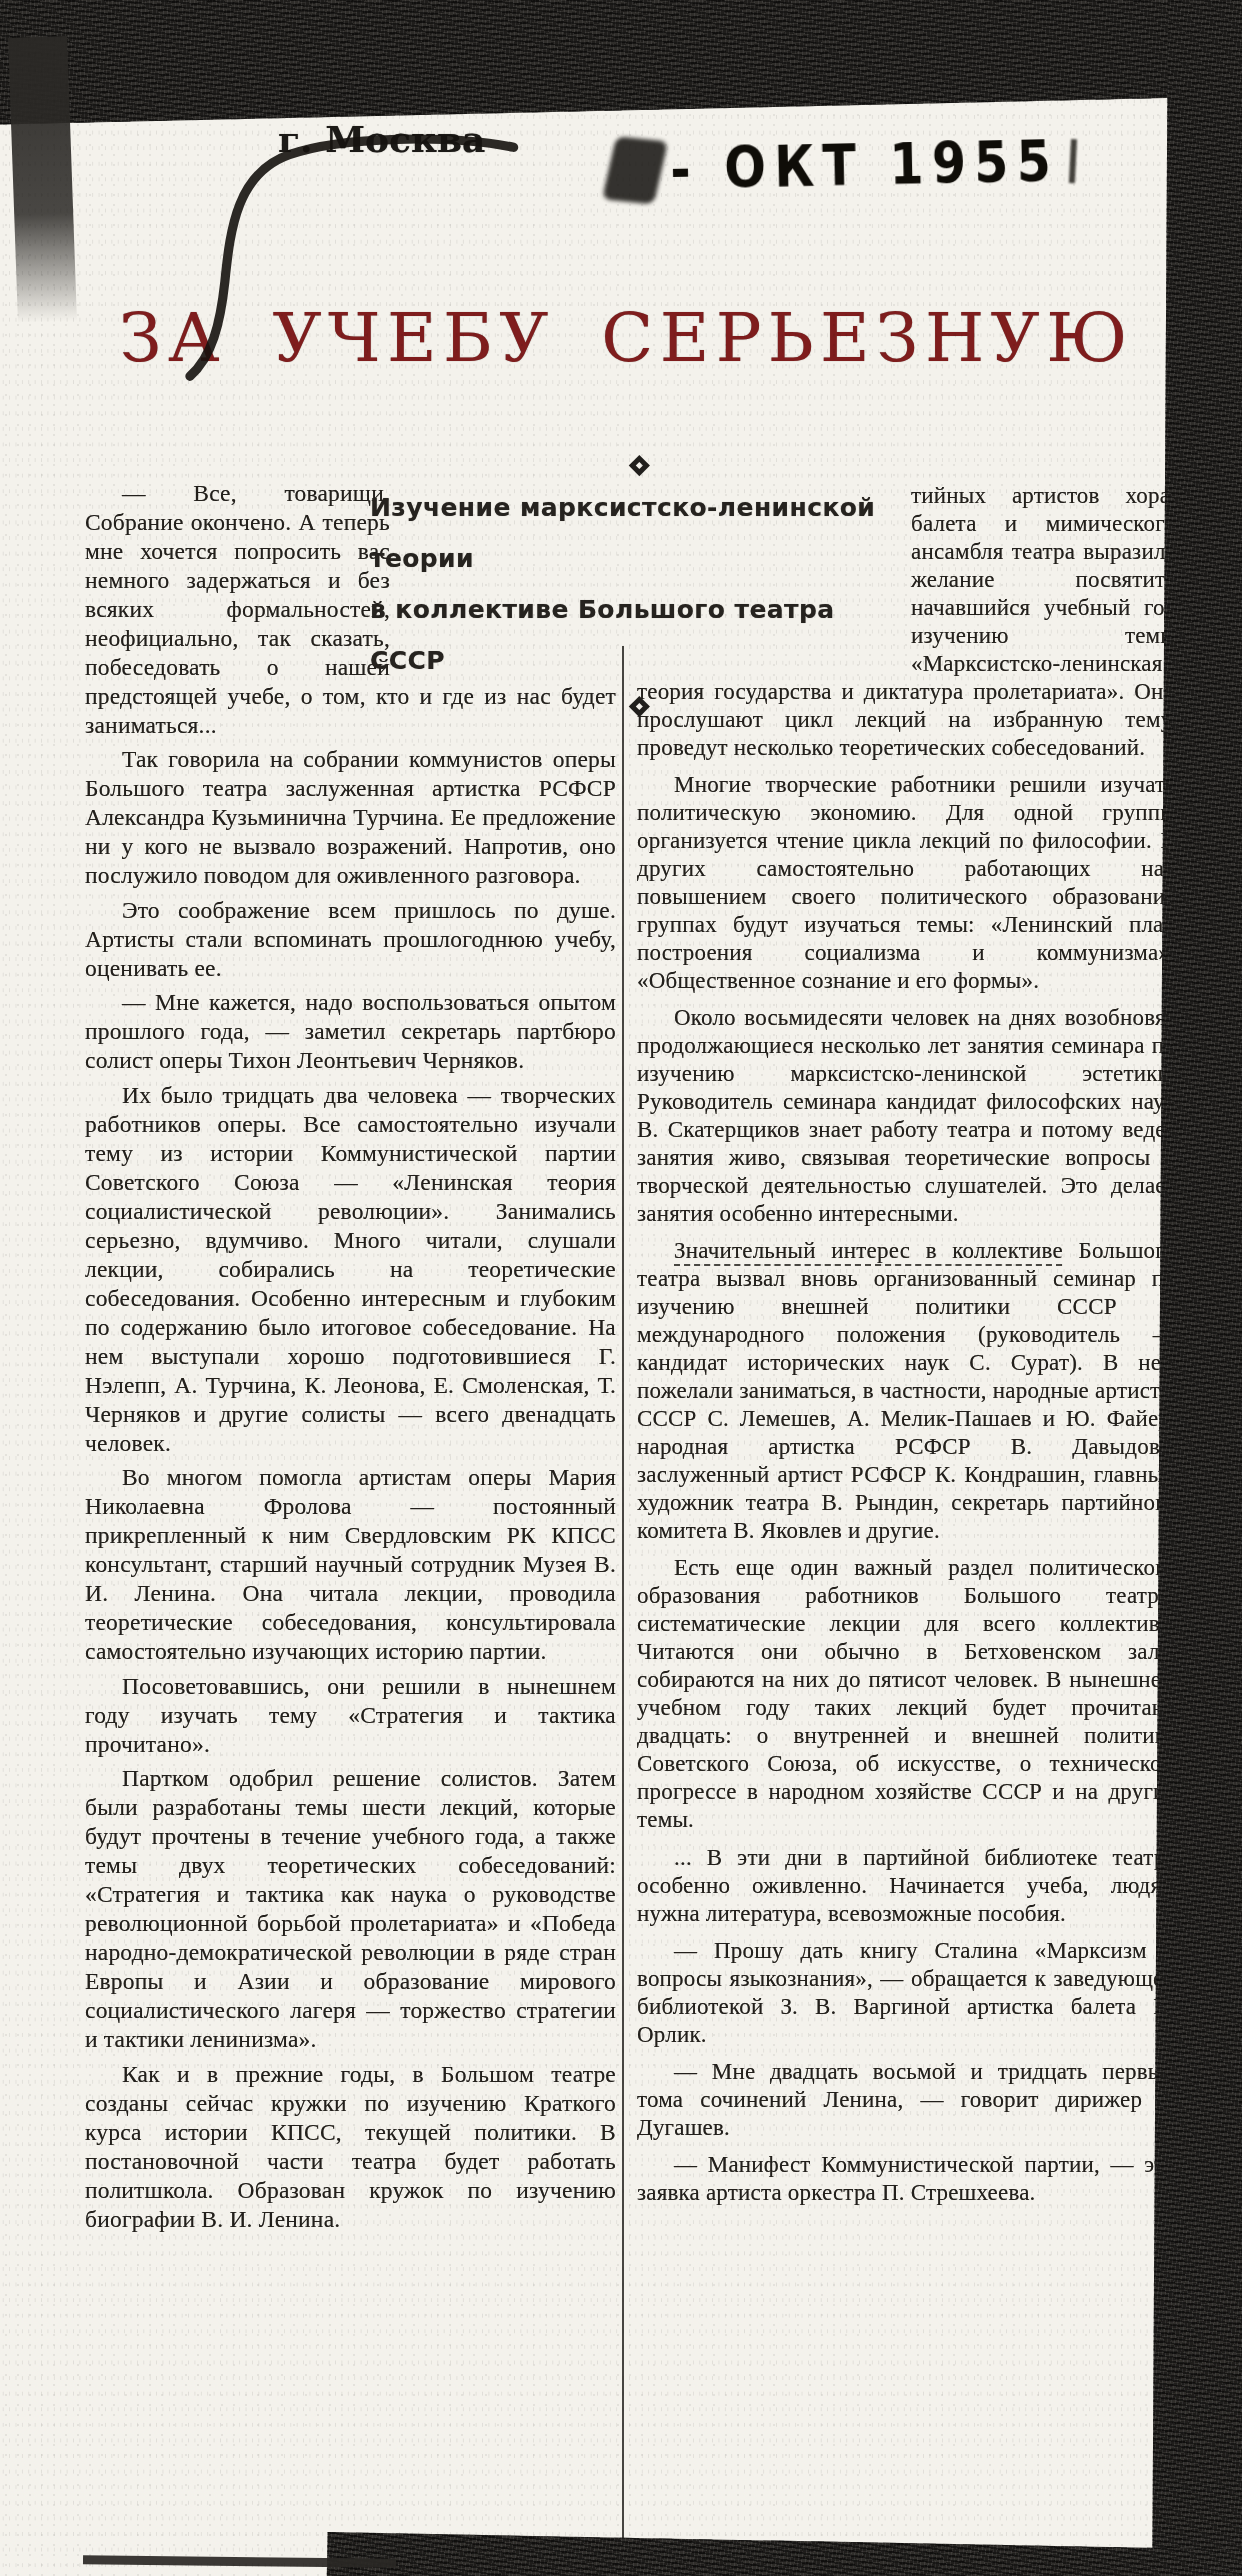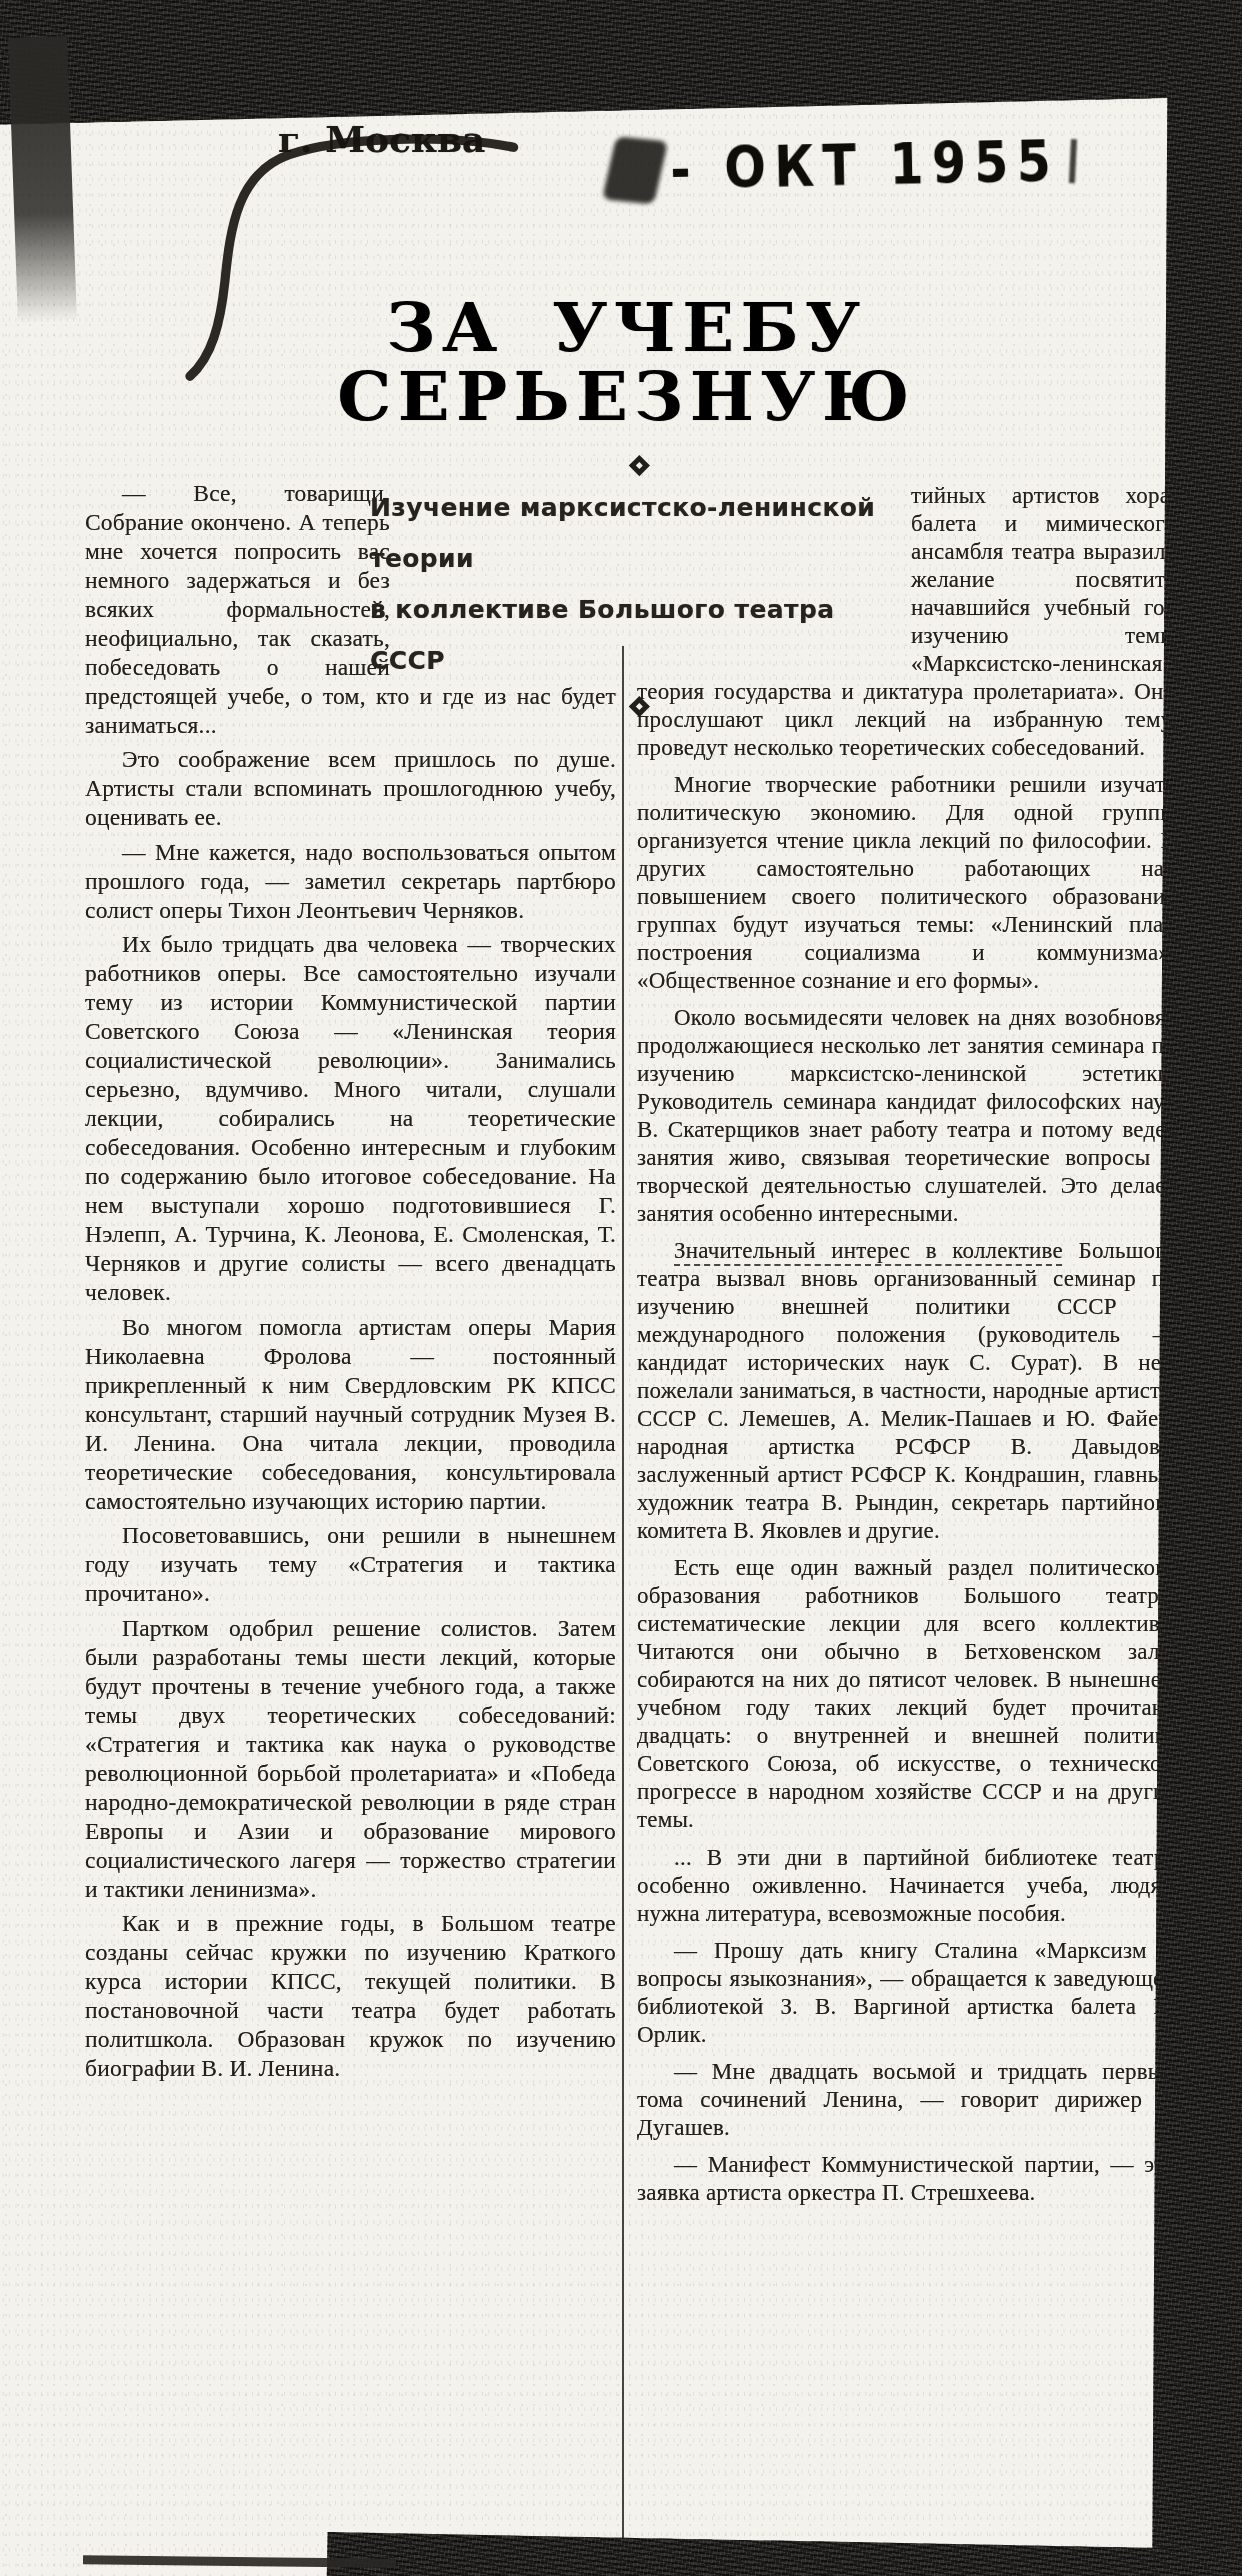--- a/index.html
+++ b/index.html
@@ -65,22 +65,22 @@
     letter-spacing:8.3px; color:#1e1c18; transform:scaleY(1.16);
     filter:blur(0.5px) contrast(1.15); white-space:nowrap;
   }
   .stamp-tail {
     display:inline-block; width:6.4px; height:44px; background:#26241f;
     margin-left:11px; filter:blur(0.9px); transform:rotate(4deg); opacity:.85;
   }
   
   .headline {
     position:absolute; left:81px; top:293px; width:1091px; text-align:center;
-    font-weight:bold; font-size:68px; line-height:69px; letter-spacing:6.4px;
-    word-spacing:18.4px; color:#000000; z-index:2;
+    font-weight:normal; font-size:68px; line-height:89px; letter-spacing:6.4px;
+    word-spacing:18.4px; color:#7f1d1d; z-index:2;
     text-shadow:0 0 0.9px rgba(32,29,25,.5);
   }
   
   .caption {
     position:absolute; left:370px; top:454px; width:538px; text-align:left;
     z-index:3;
   }
   .diamond { width:14.7px; height:14.7px; background:#211f1c; transform:rotate(45deg);
              margin:3.7px auto 9.2px auto; position:relative; }
   .diamond.bottom { margin-top:13px; }
@@ -139,20 +139,21 @@
     <div class="caption-line">Изучение марксистско-ленинской теории</div>
     <div class="caption-line">в коллективе Большого театра СССР</div>
     <div class="diamond bottom"></div>
   </div>
 
   <div class="cols">
 
     <div class="col col-left">
       <div class="wrap-r"></div>
       <p>— Все, товарищи. Собрание окончено. А теперь мне хочется попросить вас немного задержаться и без всяких формальностей, неофициально, так сказать, побеседовать о нашей предстоящей учебе, о том, кто и где из нас будет заниматься...</p>
+      <p>Так говорила на собрании коммунистов оперы Большого театра заслуженная артистка РСФСР Александра Кузьминична Турчина. Ее предложение ни у кого не вызвало возражений. Напротив, оно послужило поводом для оживленного разговора.</p>
       <p>Это соображение всем пришлось по душе. Артисты стали вспоминать прошлогоднюю учебу, оценивать ее.</p>
       <p>— Мне кажется, надо воспользоваться опытом прошлого года, — заметил секретарь партбюро солист оперы Тихон Леонтьевич Черняков.</p>
       <p>Их было тридцать два человека — творческих работников оперы. Все самостоятельно изучали тему из истории Коммунистической партии Советского Союза — «Ленинская теория социалистической революции». Занимались серьезно, вдумчиво. Много читали, слушали лекции, собирались на теоретические собеседования. Особенно интересным и глубоким по содержанию было итоговое собеседование. На нем выступали хорошо подготовившиеся Г. Нэлепп, А. Турчина, К. Леонова, Е. Смоленская, Т. Черняков и другие солисты — всего двенадцать человек.</p>
       <p>Во многом помогла артистам оперы Мария Николаевна Фролова — постоянный прикрепленный к ним Свердловским РК КПСС консультант, старший научный сотрудник Музея В. И. Ленина. Она читала лекции, проводила теоретические собеседования, консультировала самостоятельно изучающих историю партии.</p>
       <p>Посоветовавшись, они решили в нынешнем году изучать тему «Стратегия и тактика прочитано».</p>
       <p>Партком одобрил решение солистов. Затем были разработаны темы шести лекций, которые будут прочтены в течение учебного года, а также темы двух теоретических собеседований: «Стратегия и тактика как наука о руководстве революционной борьбой пролетариата» и «Победа народно-демократической революции в ряде стран Европы и Азии и образование мирового социалистического лагеря — торжество стратегии и тактики ленинизма».</p>
       <p>Как и в прежние годы, в Большом театре созданы сейчас кружки по изучению Краткого курса истории КПСС, текущей политики. В постановочной части театра будет работать политшкола. Образован кружок по изучению биографии В. И. Ленина.</p>
 
     </div>
 

